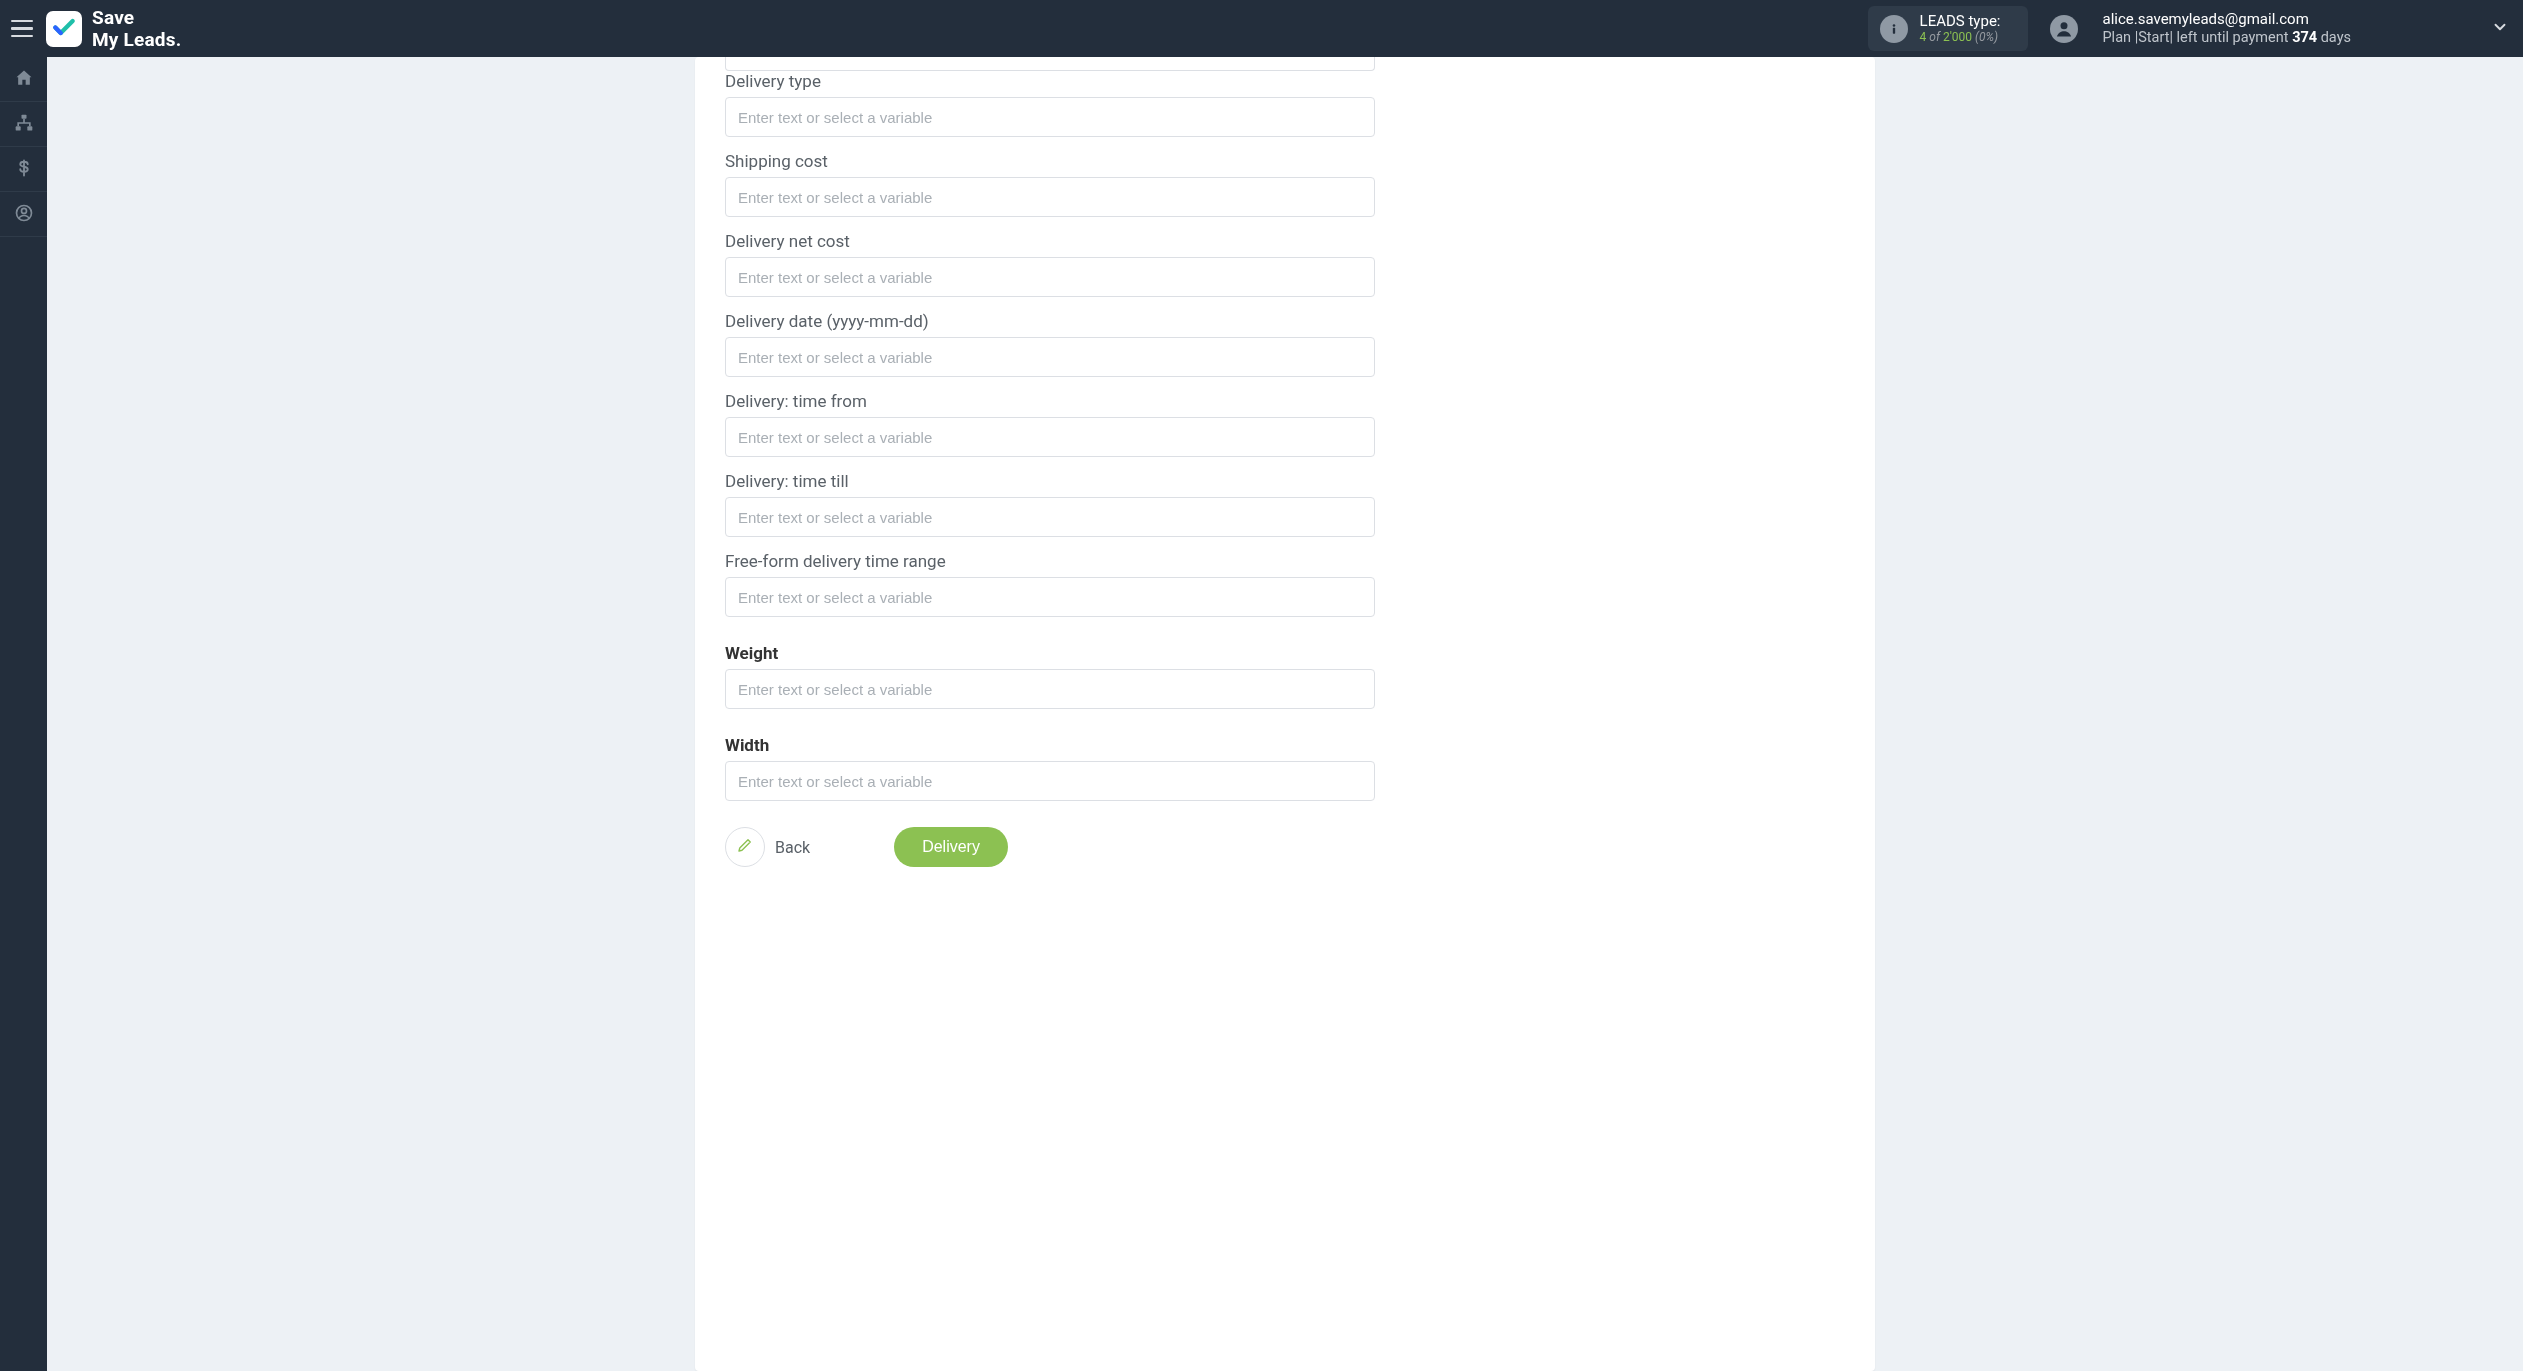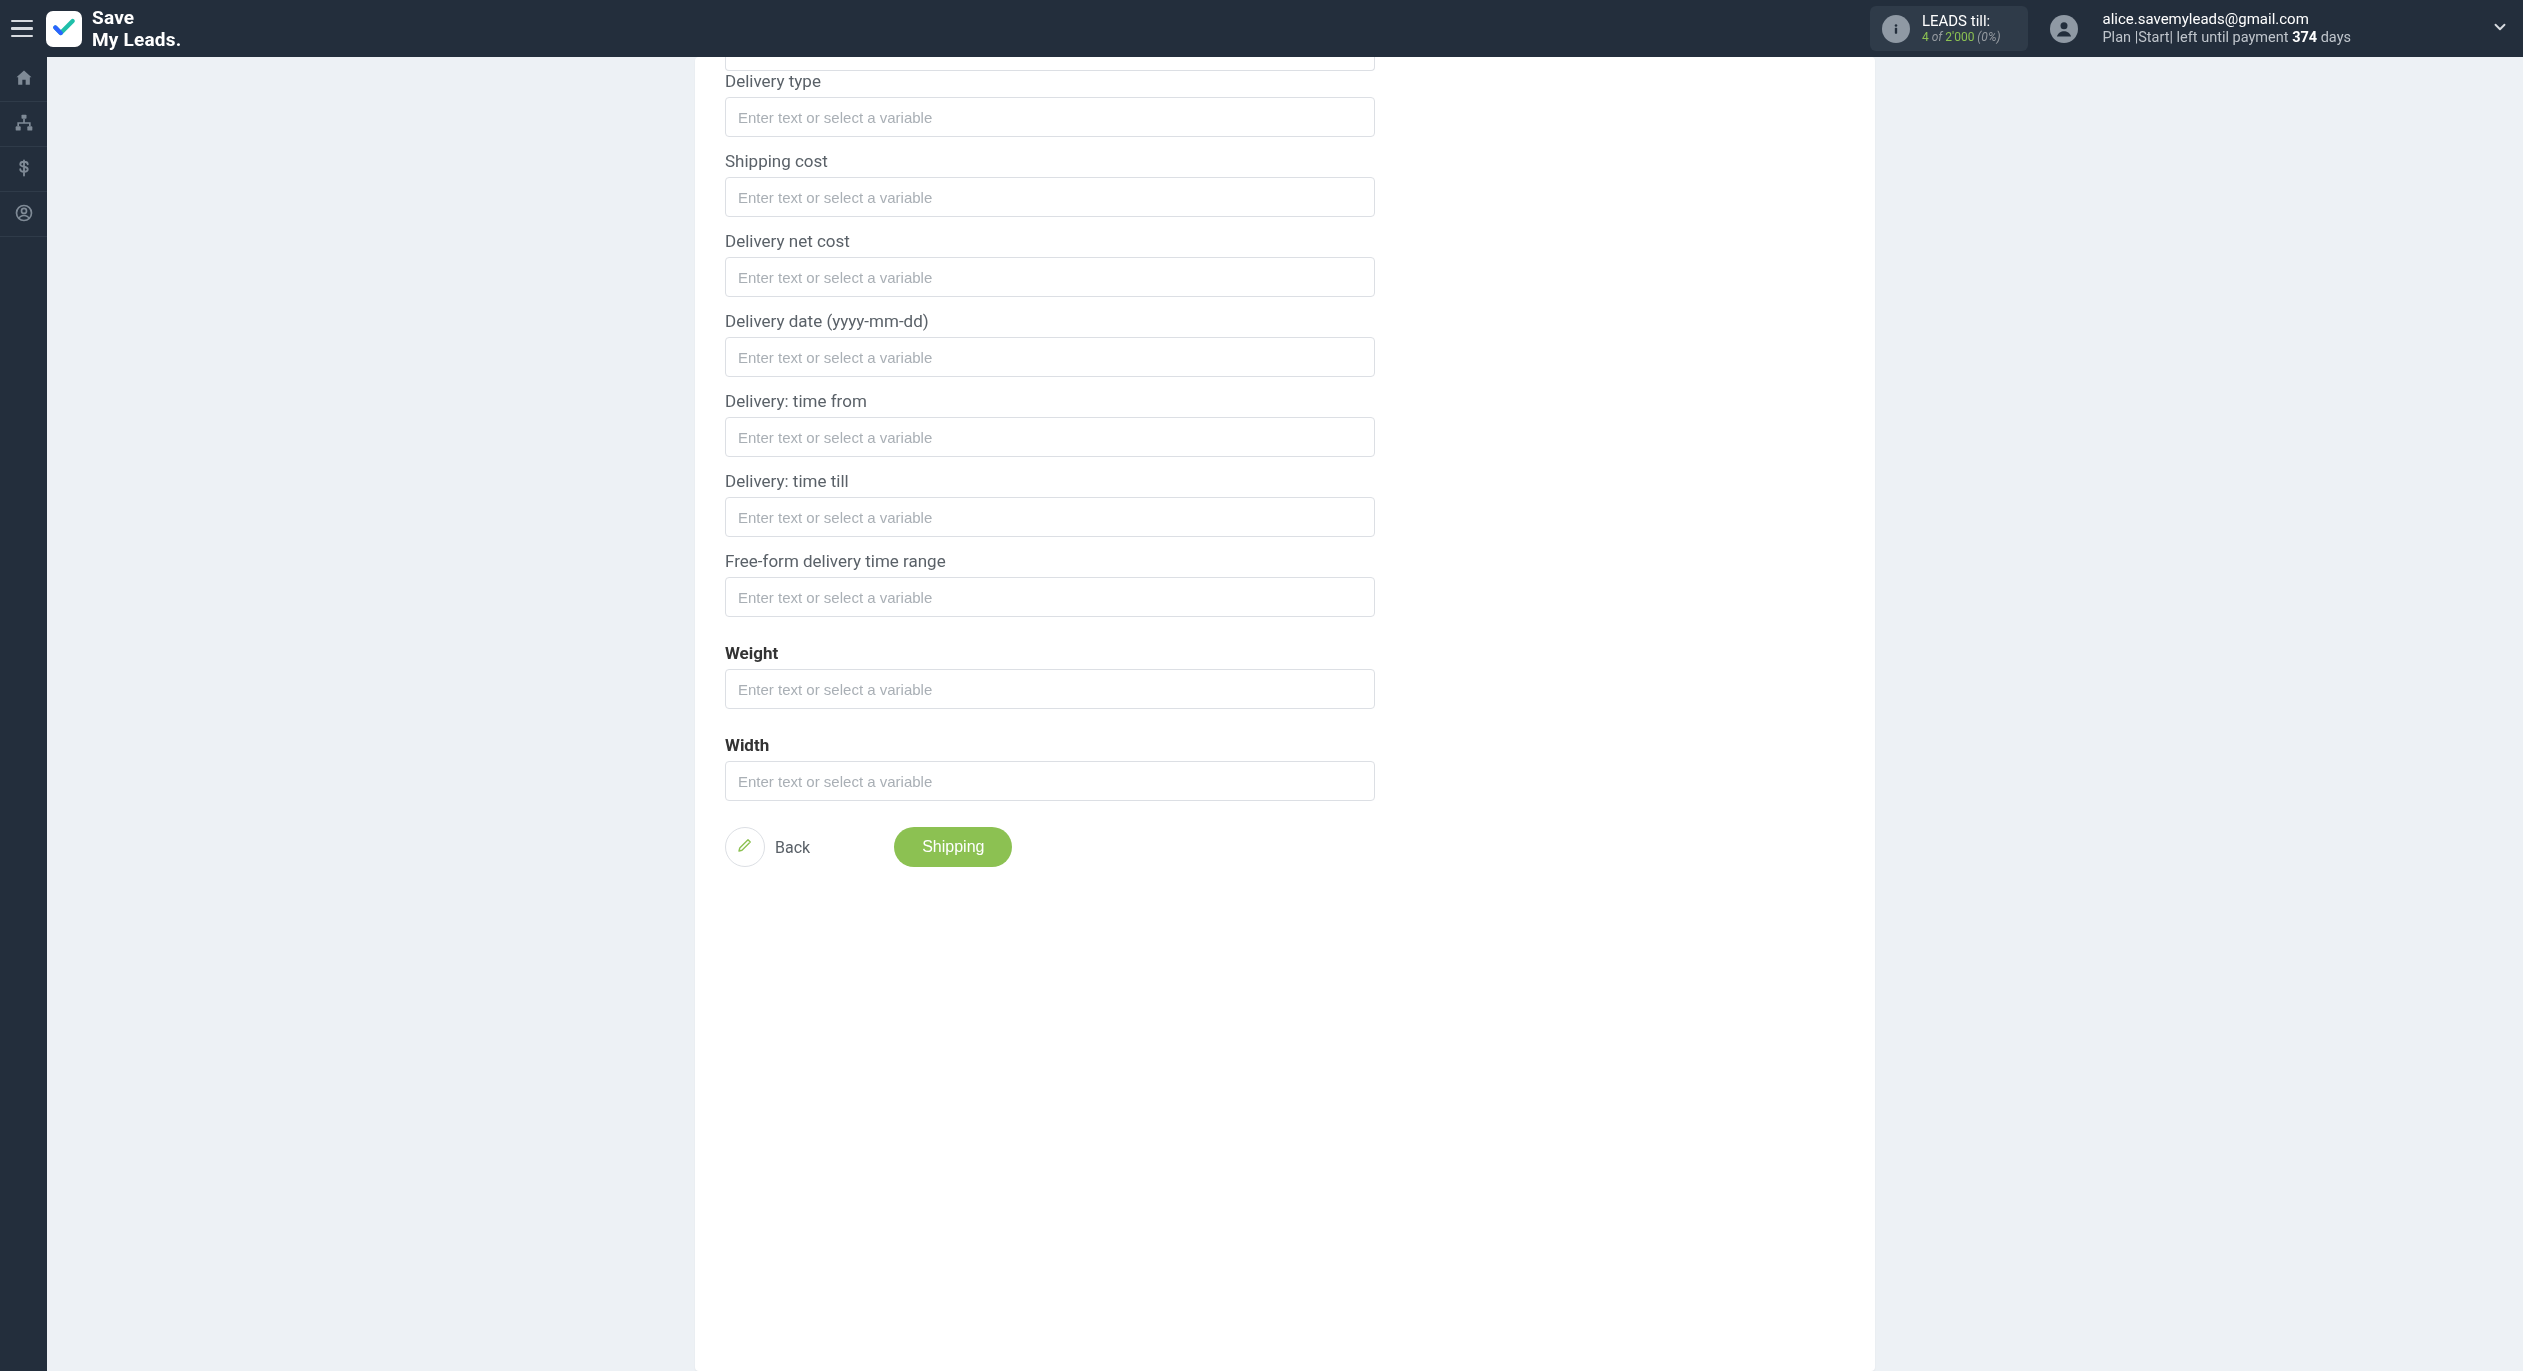--- a/index.html
+++ b/index.html
@@ -217,21 +217,21 @@
   </div>
   <div class="spacer"></div>
   <div class="usage-box">
     <div class="usage-icon">
       <svg width="14" height="14" viewBox="0 0 24 24" fill="#232e3c">
           <circle cx="12" cy="6" r="2.2"></circle>
           <rect x="10" y="10" width="4" height="10" rx="1"></rect>
         </svg>
     </div>
     <div class="usage-text">
-      <div>LEADS till:</div>
+      <div>LEADS type:</div>
       <div class="usage-line2">
         <span class="u-green">4</span>
         <span class="u-muted">of</span>
         <span class="u-green">2'000</span>
         <span class="u-muted">(0%)</span>
       </div>
     </div>
   </div>
   <div class="user-box">
     <div class="user-icon">
@@ -300,17 +300,17 @@
       <div class="actions">
         <div class="back-btn">
           <div class="back-circle">
             <span><svg width="18" height="18" viewBox="0 0 24 24" fill="none">
                   <path d="M4 20l1-4L16 5l3 3L8 19l-4 1z" stroke="currentColor" stroke-width="1.8" stroke-linejoin="round"></path>
                 </svg></span>
           </div>
           <span>Back</span>
         </div>
         <div class="actions-gap"></div>
-        <button class="continue-btn">Shipping</button>
+        <button class="continue-btn">Delivery</button>
       </div>
     </div>
   </div>
 </div>
 
 </body></html>

